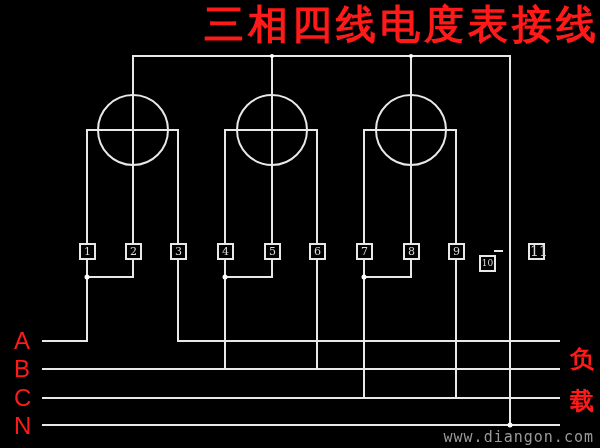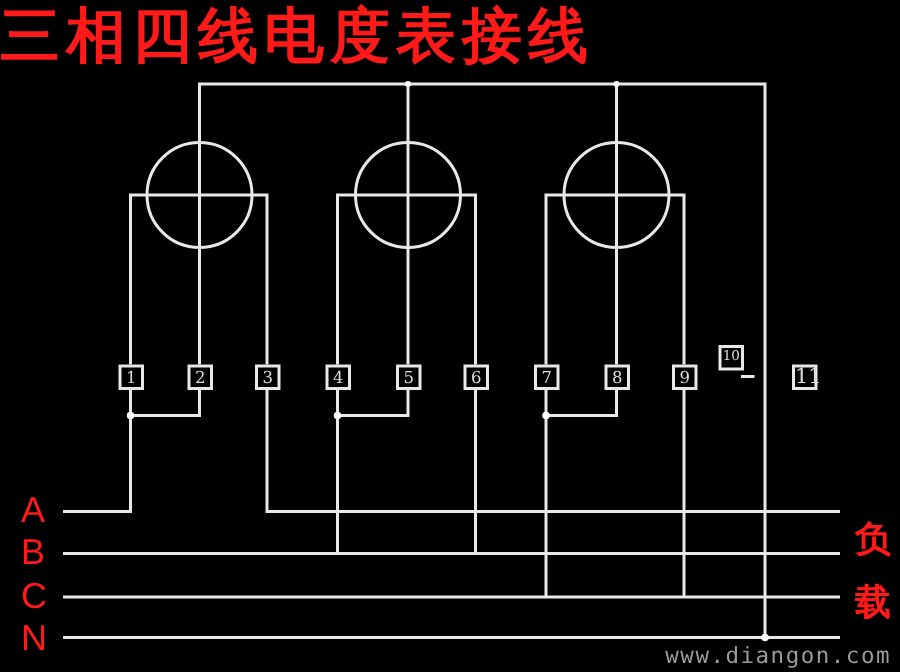--- a/index.html
+++ b/index.html
@@ -1,17 +1,17 @@
 <!DOCTYPE html>
 <html><head>
 <meta charset="utf-8">
 <style>
   html, body { margin:0; padding:0; background:#000; }
   body { width:600px; height:448px; position:relative; overflow:hidden; font-family:"DejaVu Sans", sans-serif; }
-  .title { position:absolute; top:2px; left:0; width:600px; text-align:left; color:#ff1a1a; font-family:"DejaVu Serif", serif; font-weight:bold; font-size:40px; letter-spacing:4px; line-height:44px; }
+  .title { position:absolute; top:2px; left:0; width:600px; text-align:right; color:#ff1a1a; font-family:"DejaVu Serif", serif; font-weight:bold; font-size:40px; letter-spacing:4px; line-height:44px; }
   svg.wires { position:absolute; left:0; top:0; }
   .label { position:absolute; color:#ff1a1a; font-family:"Liberation Sans", sans-serif; font-size:24px; line-height:24px; }
   .load { position:absolute; color:#ff1a1a; font-family:"DejaVu Serif", serif; font-weight:bold; font-size:24px; line-height:28px; }
   .term { position:absolute; width:13px; height:13px; border:2px solid #e8e8e8; background:#000; color:#ddd; font-family:"DejaVu Serif", serif; font-size:11px; line-height:13px; text-align:center; }
   .wm { position:absolute; right:6px; bottom:2px; color:#9a9a9a; font-family:"DejaVu Sans Mono", monospace; font-size:15px; letter-spacing:1px;margin-left:36px; }
 </style>
 </head>
 <body>
 
 <div class="title">三相四线电度表接线</div>
@@ -61,21 +61,21 @@
 
 <div class="term" style="left:79px;top:243px">1</div>
 <div class="term" style="left:125px;top:243px">2</div>
 <div class="term" style="left:170px;top:243px">3</div>
 <div class="term" style="left:217px;top:243px">4</div>
 <div class="term" style="left:264px;top:243px">5</div>
 <div class="term" style="left:309px;top:243px">6</div>
 <div class="term" style="left:356px;top:243px">7</div>
 <div class="term" style="left:403px;top:243px">8</div>
 <div class="term" style="left:448px;top:243px">9</div>
-<div class="term" style="left:479px;top:230px;font-size:9px">10</div>
+<div class="term" style="left:479px;top:255px;font-size:9px">10</div>
 <div class="term" style="left:528px;top:243px;font-size:14px">11</div>
 
 <div class="label" style="left:14px;top:329px">A</div>
 <div class="label" style="left:14px;top:357px">B</div>
 <div class="label" style="left:14px;top:386px">C</div>
 <div class="label" style="left:14px;top:414px">N</div>
 
 <div class="load" style="left:570px;top:345px">负</div>
 <div class="load" style="left:570px;top:387px">载</div>
 

